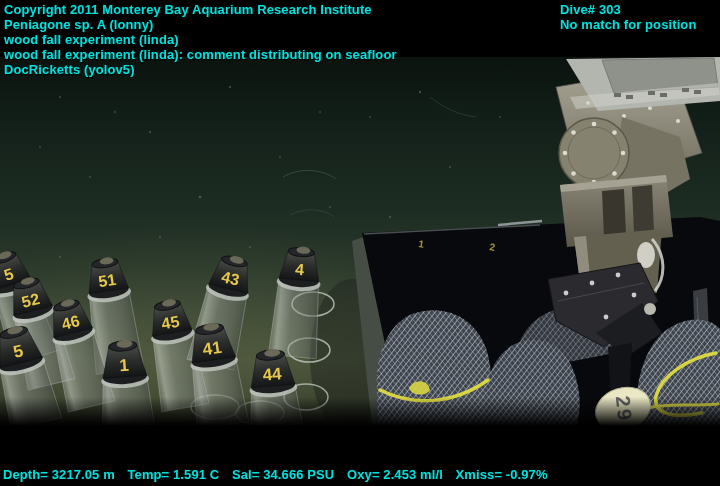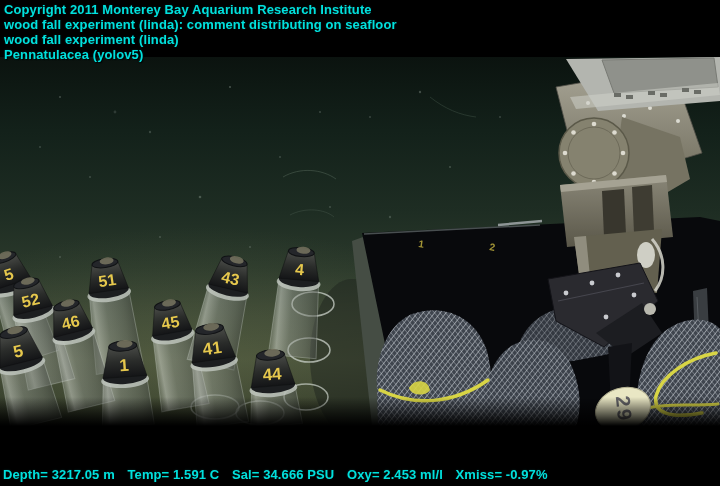--- a/index.html
+++ b/index.html
@@ -325,25 +325,30 @@
           <text x="124" y="314" text-anchor="middle" font-size="17" font-weight="bold" fill="#e6c84d">1</text>
         </g>
       </g>
 
       <rect x="0" y="340" width="720" height="29" fill="url(#fadeGrad)"></rect>
     </svg>
   </div>
 
   <div class="top-left overlay-text">
     <div>Copyright 2011 Monterey Bay Aquarium Research Institute</div>
+    <div>Peniagone sp. A (lonny)</div>
+    <div>wood fall experiment (linda)</div>
     <div>wood fall experiment (linda): comment distributing on seafloor</div>
-    <div>wood fall experiment (linda)</div>
-    <div>Pennatulacea (yolov5)</div>
+    <div>DocRicketts (yolov5)</div>
   </div>
 
+  <div class="top-right overlay-text">
+    <div>Dive# 303</div>
+    <div>No match for position</div>
+  </div>
 
   <div class="footer-bar">
     <div class="footer-text overlay-text">
       <span>Depth= 3217.05 m</span>
       <span>Temp= 1.591 C</span>
       <span>Sal= 34.666 PSU</span>
       <span>Oxy= 2.453 ml/l</span>
       <span>Xmiss= -0.97%</span>
     </div>
   </div>

